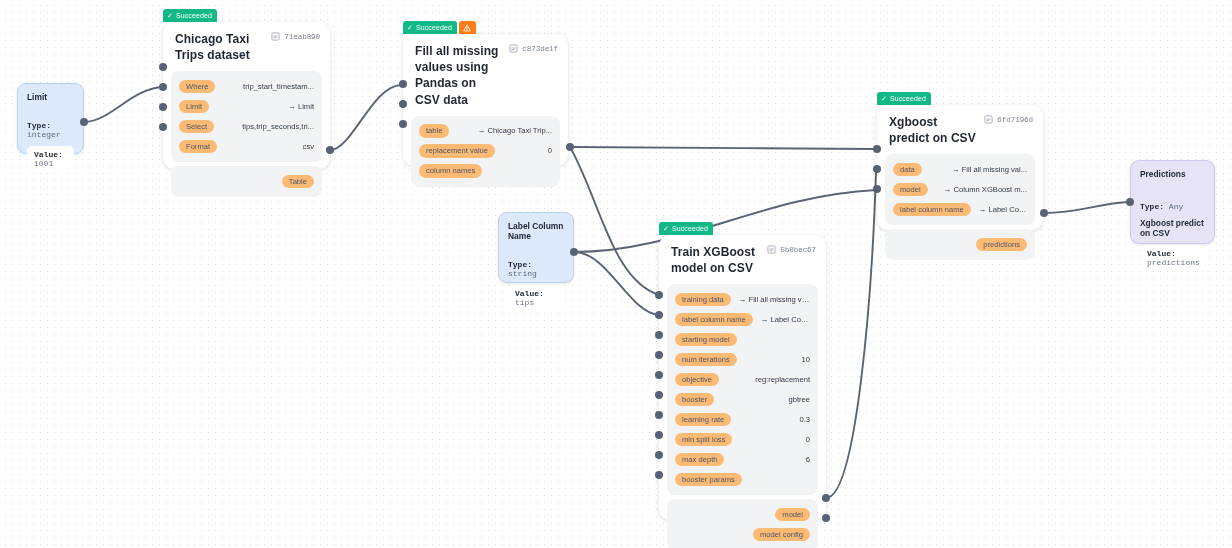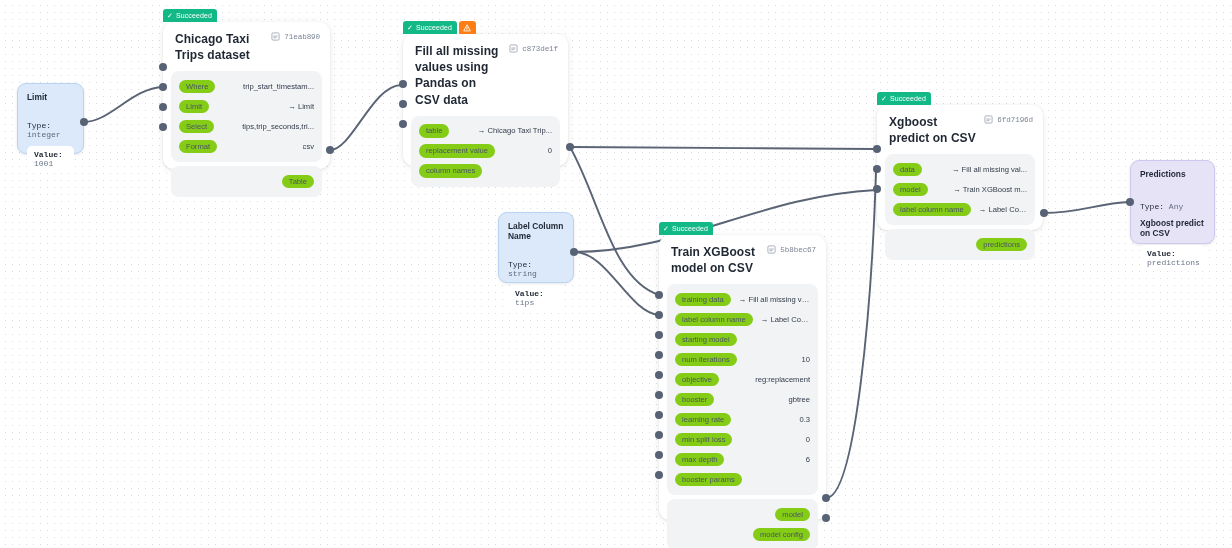--- a/index.html
+++ b/index.html
@@ -80,21 +80,21 @@
     border-radius: 8px;
     padding: 5px 8px 6px 8px;
   }
   .prow {
     position: relative;
     display: flex; align-items: center; justify-content: space-between;
     gap: 8px;
     height: 20px;
   }
   .pill {
-    background: #84cc16;
+    background: #fdba74;
     color: #495565;
     font-size: 7.6px;
     border-radius: 7px;
     padding: 3px 7px;
     white-space: nowrap;
     line-height: 1;
   }
   .pval {
     font-size: 7.6px; color: #323b49;
     white-space: nowrap; overflow: hidden; text-overflow: ellipsis;
@@ -117,21 +117,21 @@
     background: #dbe9fb;
     border: 1px solid #b9d3f3;
     box-shadow: 0 1px 3px rgba(16,24,40,.10);
     padding: 8px 9px 9px 9px;
   }
   .vnode-title { font-size: 8.4px; font-weight: bold; color: #1f2733; margin-bottom: 19px; }
   .vtype {
     font-family: "Liberation Mono", monospace;
     font-size: 8px; color: #5f6b7d; margin-bottom: 7px;
   }
-  .vtype b { color: #1f2733; font-weight: normal; }
+  .vtype b { color: #1f2733; font-weight: bold; }
   .vvalbox {
     background: #ffffff; border-radius: 5px;
     padding: 4px 7px;
     font-family: Liberation Mono, monospace;
     font-size: 8px; color: #6b7587;
   }
   .vvalbox b { color: #1f2733; font-weight: bold; }
 
   .pnode {
     position: absolute; z-index: 3;
@@ -385,21 +385,21 @@
         <span class="idtxt">6fd7196d</span>
       </div>
     </div>
     <div class="params">
       <div class="prow">
         <span class="pill">data</span>
         <span class="pval">→ Fill all missing val...</span>
       </div>
       <div class="prow">
         <span class="pill">model</span>
-        <span class="pval">→ Train XGBoost m...</span>
+        <span class="pval">→ Column XGBoost m...</span>
       </div>
       <div class="prow">
         <span class="pill">label column name</span>
         <span class="pval" style="max-width:84px;">→ Label Column Na...</span>
       </div>
     </div>
     <div class="out-section">
       <div class="orow">
         <span class="pill">predictions</span>
       </div>

